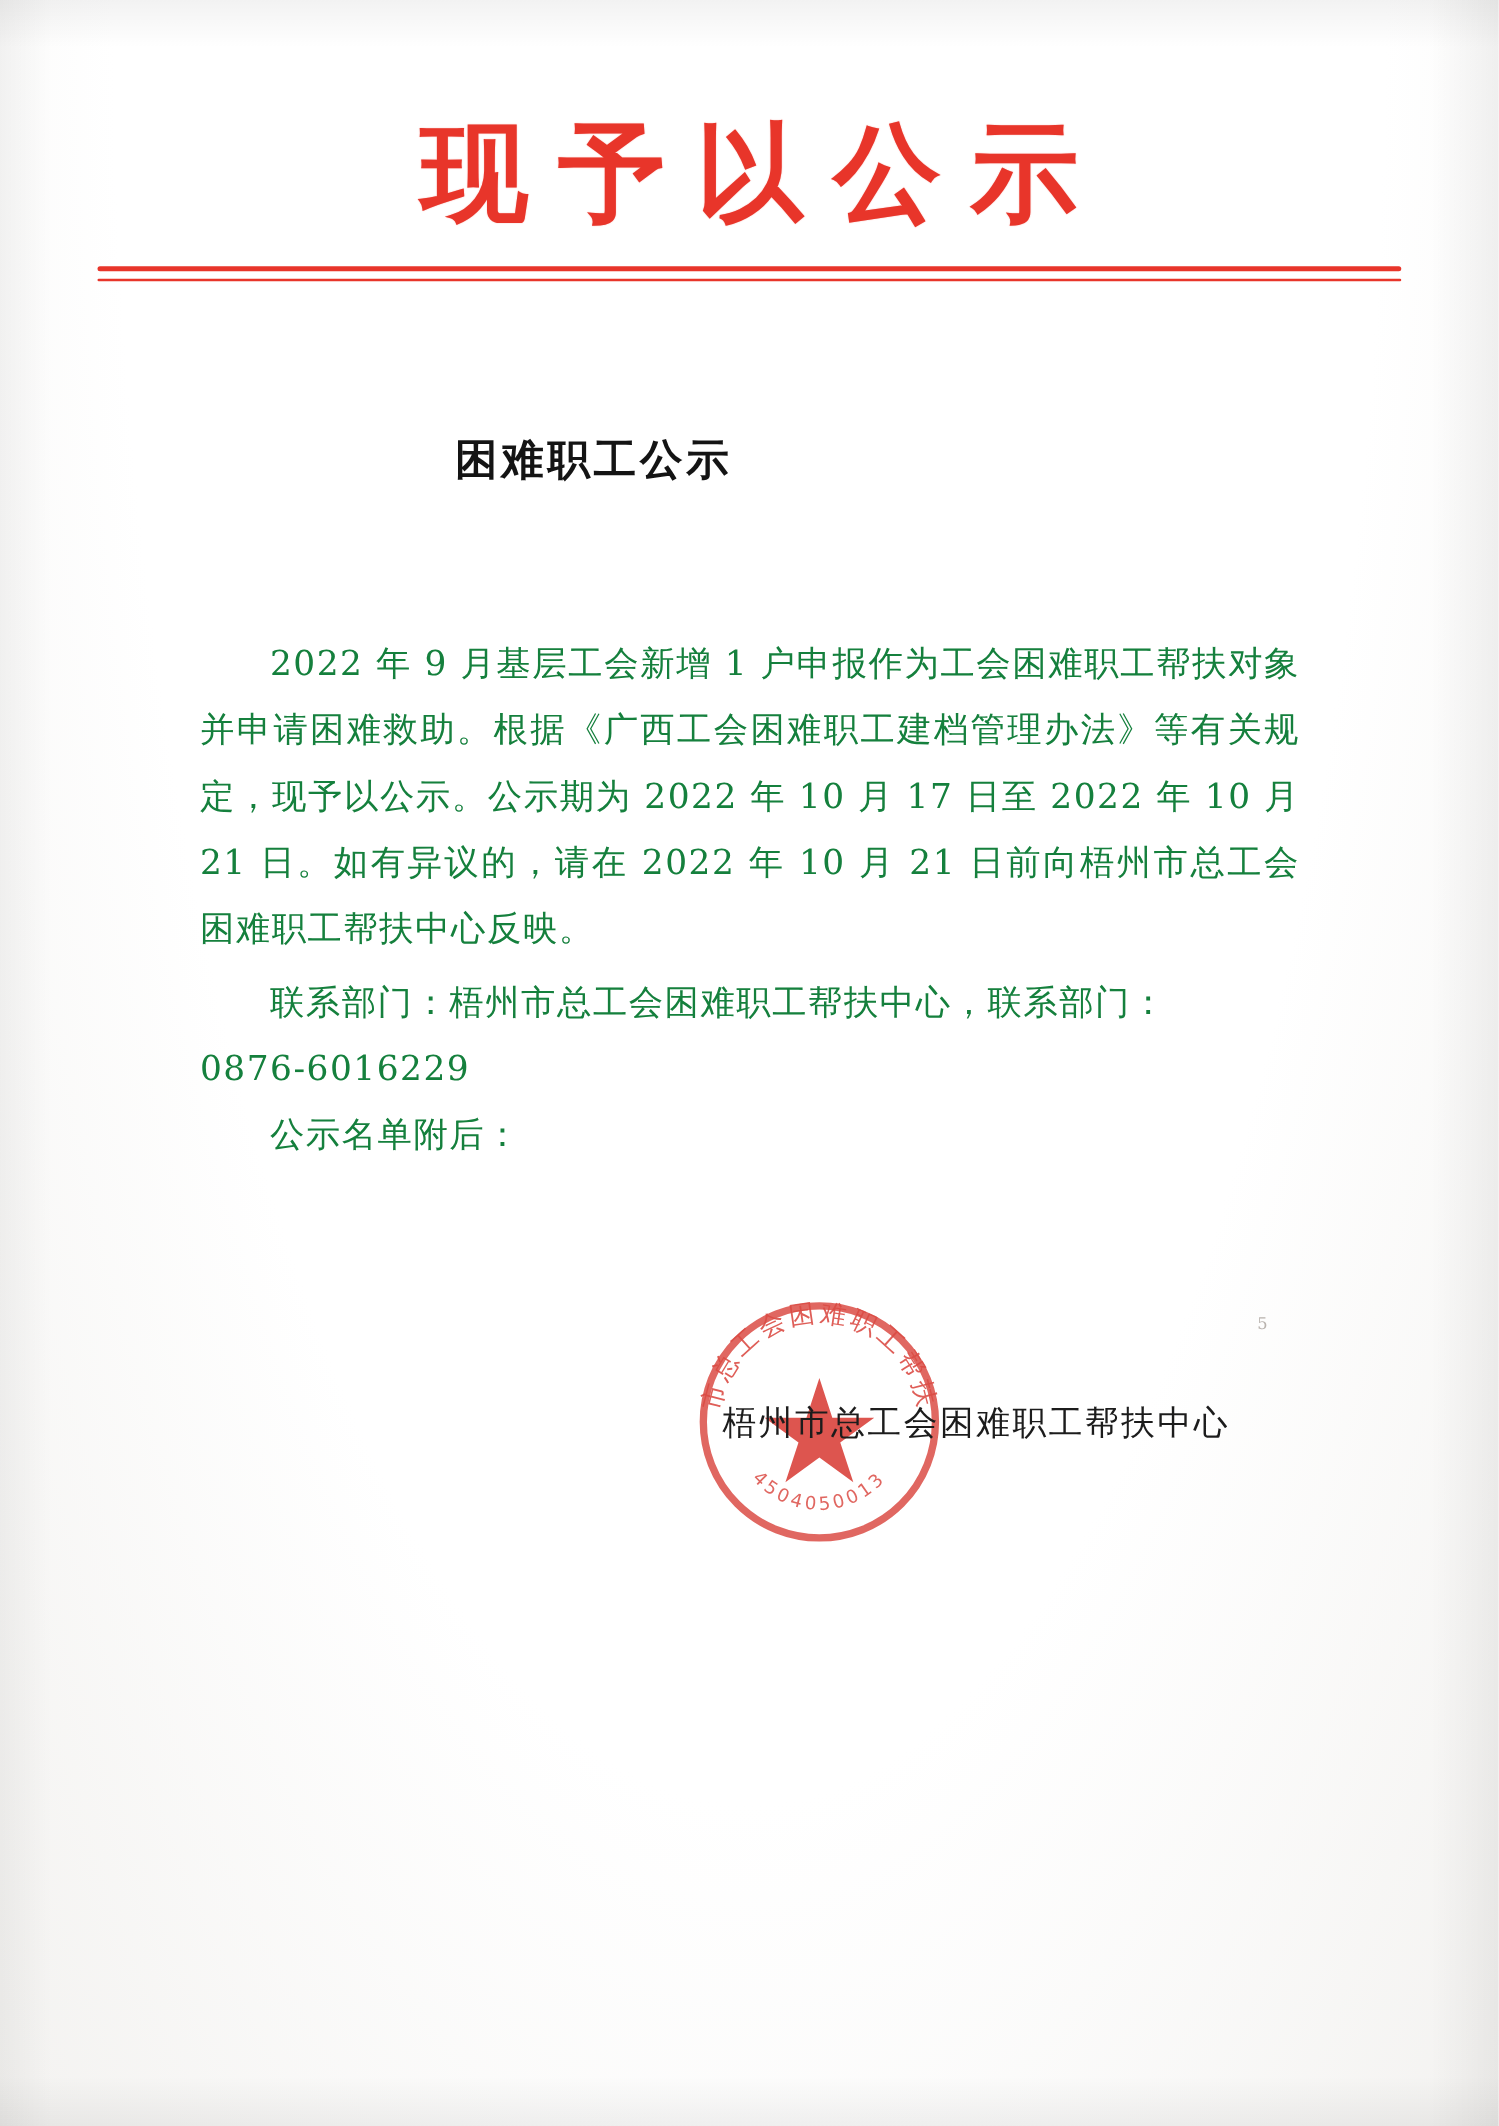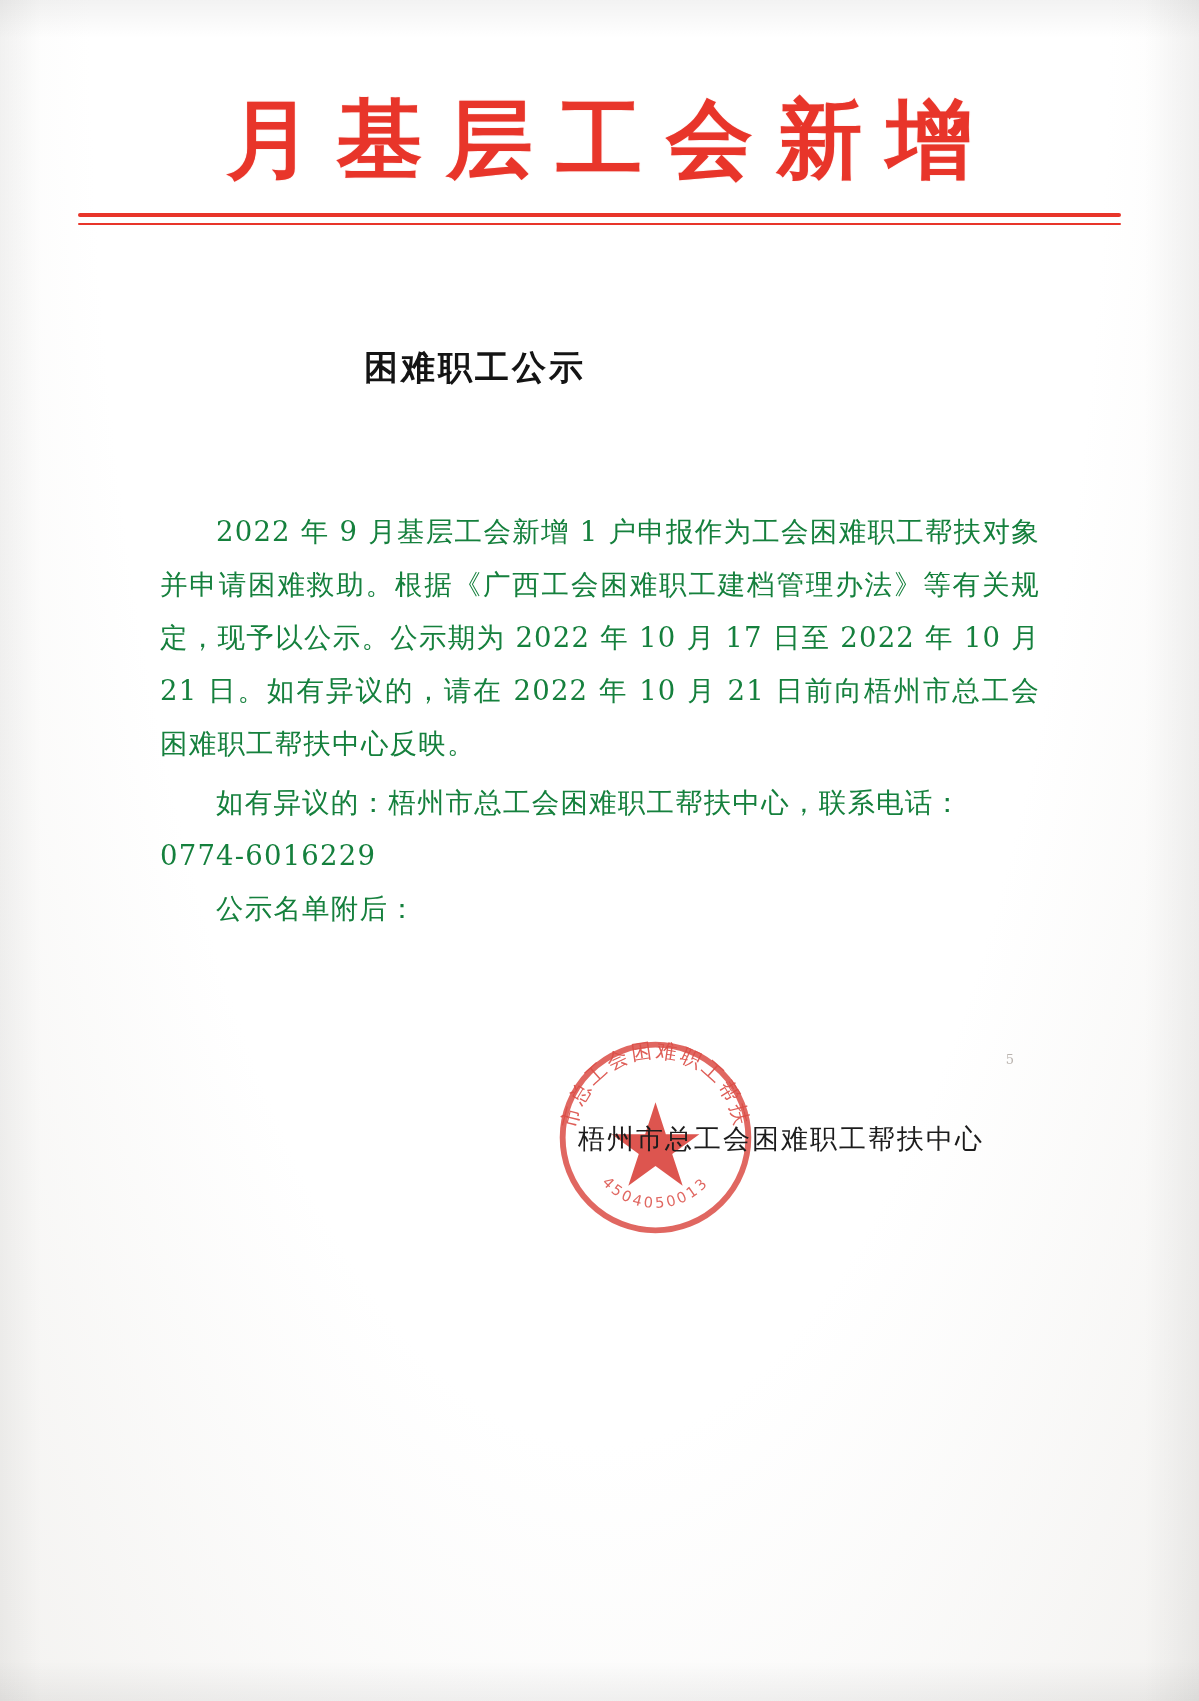--- a/index.html
+++ b/index.html
@@ -152,33 +152,33 @@
   }
 </style>
 </head>
 <body>
 
 <div class="page"></div>
 
 <div class="sheet">
 
   <div class="letterhead">
-    <div class="letterhead-title">月基层工会新增</div>
+    <div class="letterhead-title">现予以公示</div>
     <div class="rule-group">
       <div class="rule-thick"></div>
       <div class="rule-thin"></div>
     </div>
   </div>
 
   <div class="doc-title">困难职工公示</div>
 
   <div class="body-block">
     <p class="para indent">2022 年 9 月基层工会新增 1 户申报作为工会困难职工帮扶对象并申请困难救助。根据《广西工会困难职工建档管理办法》等有关规定，现予以公示。公示期为 2022 年 10 月 17 日至 2022 年 10 月 21 日。如有异议的，请在 2022 年 10 月 21 日前向梧州市总工会困难职工帮扶中心反映。</p>
-    <p class="para indent tight">如有异议的：梧州市总工会困难职工帮扶中心，联系电话：</p>
-    <p class="para tight">0774-6016229</p>
+    <p class="para indent tight">联系部门：梧州市总工会困难职工帮扶中心，联系部门：</p>
+    <p class="para tight">0876-6016229</p>
     <p class="para indent">公示名单附后：</p>
   </div>
 
   <div class="faint-mark">5</div>
 
   <svg class="seal" viewBox="0 0 220 220" aria-hidden="true">
     <defs>
       <path id="sealArcTop" d="M 28,110 A 82,82 0 0 1 192,110"></path>
       <path id="sealArcBottom" d="M 38,110 A 72,72 0 0 0 182,110"></path>
     </defs>

